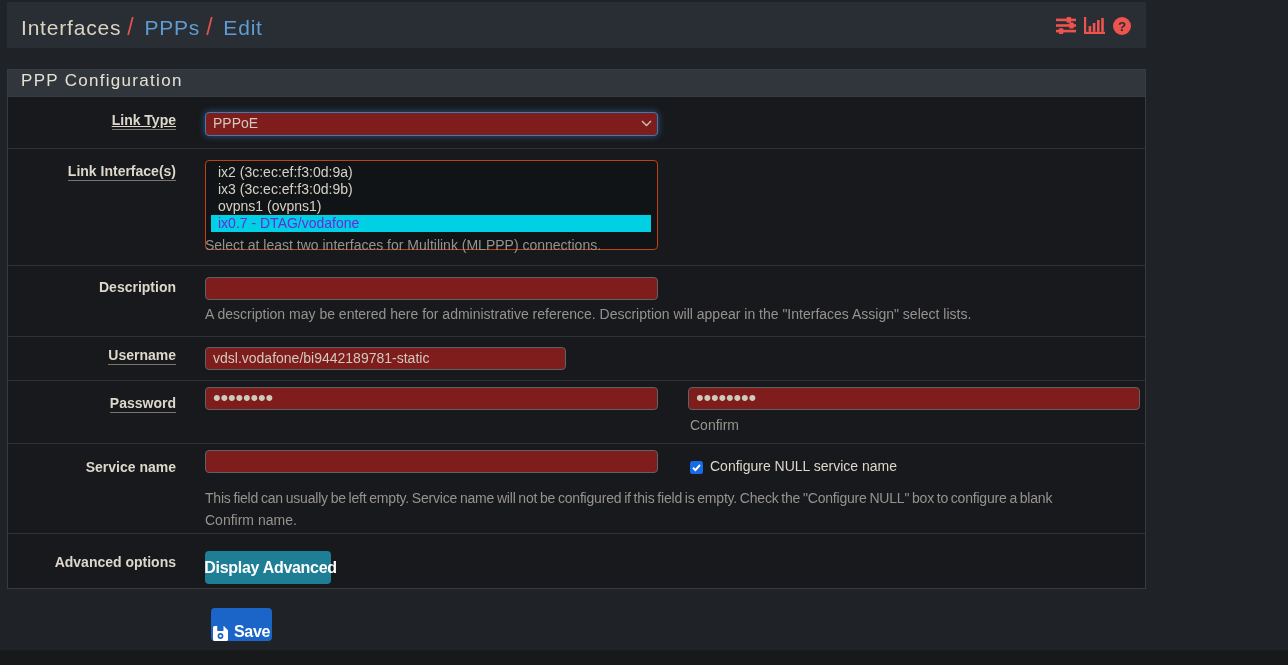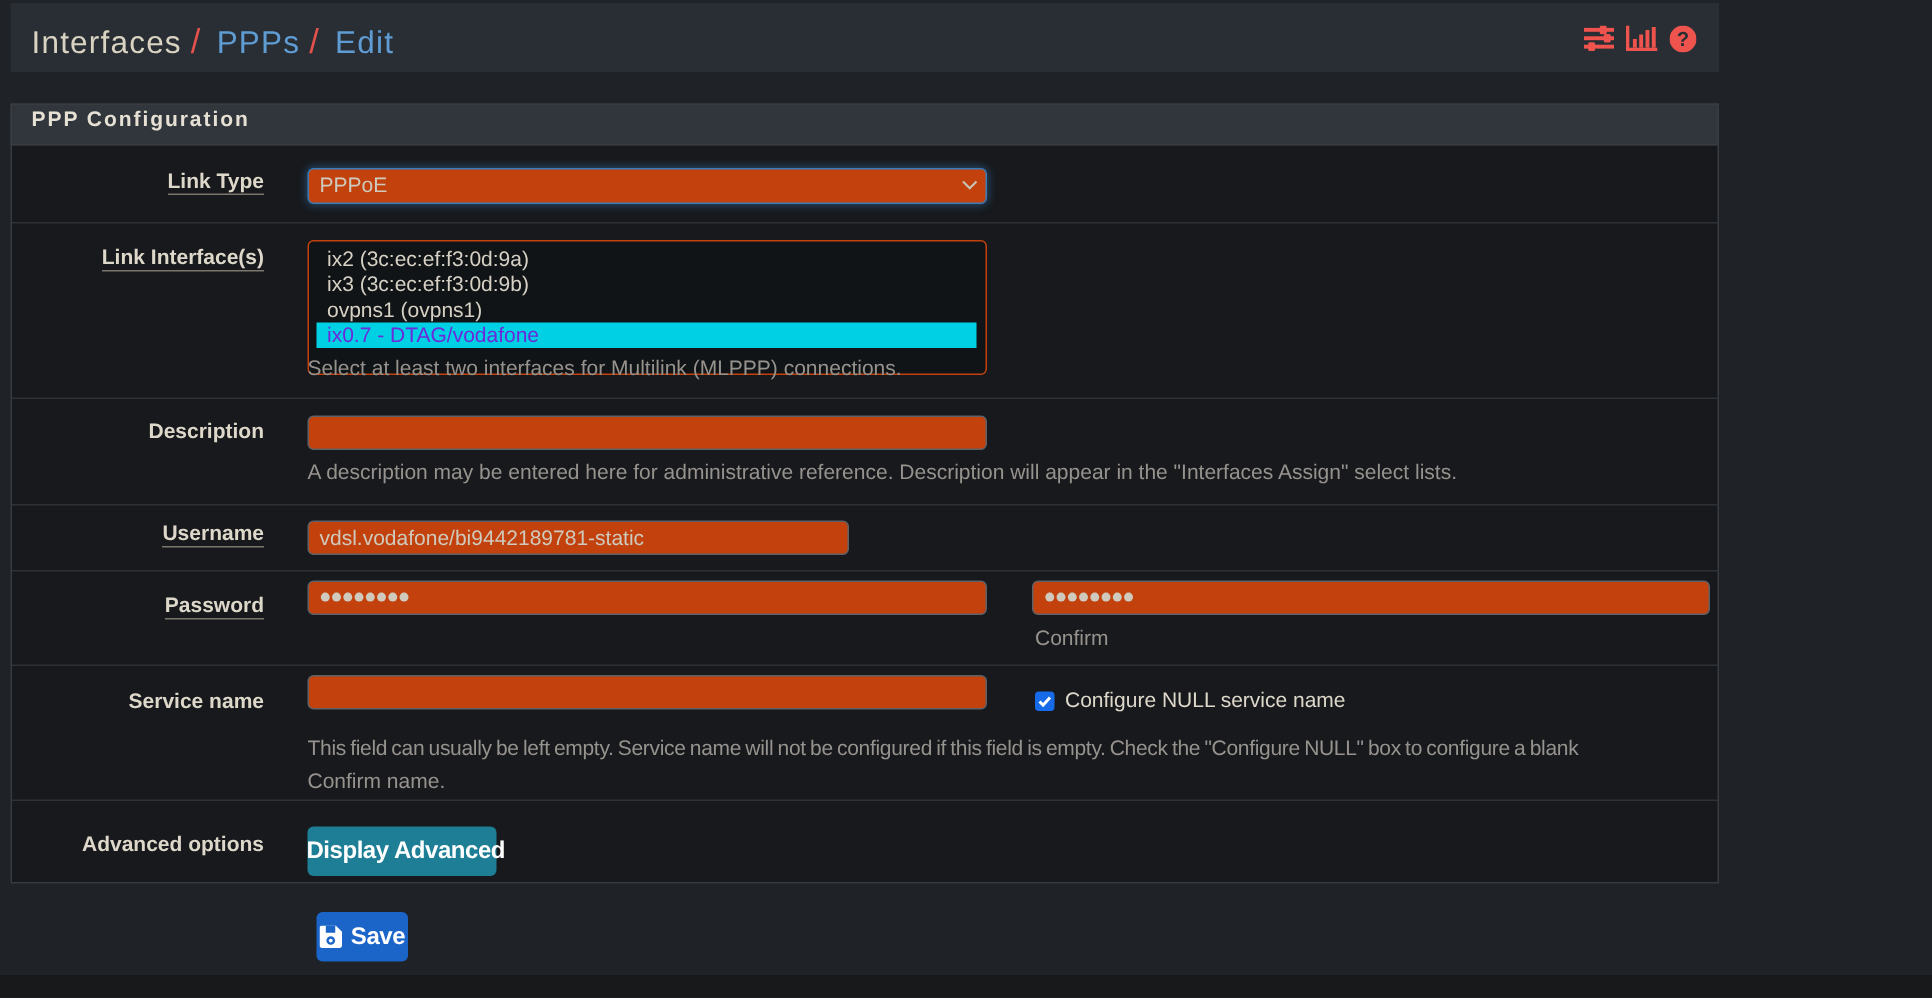--- a/index.html
+++ b/index.html
@@ -7,40 +7,40 @@
     font-family:"Liberation Sans", sans-serif; }
   .abs { position:absolute; }
   #bar { left:7px; top:2px; width:1139px; height:46px; background:#292e34; }
   #crumb { left:21px; top:14px; font-size:21px; letter-spacing:0.8px; color:#d9d3c2; white-space:nowrap; }
   #crumb .sep { color:#e4524c; font-size:23px; margin:0 10px 0 6px; }
   #crumb a { color:#5e9cd3; text-decoration:none; }
   #panel { left:7px; top:69px; width:1139px; height:520px; background:#17191c;
     border:1px solid #383c41; }
   #phead { left:7px; top:69px; width:1139px; height:28px; background:#31363c;
     border:1px solid #383c41; }
-  #ptitle { left:21px; top:71px; font-size:14px; font-weight:bold; letter-spacing:1.3px; color:#e6e1d4; }
+  #ptitle { left:21px; top:71px; font-size:17px; font-weight:normal; letter-spacing:1.3px; color:#e6e1d4; }
   .sep-row { left:8px; width:1137px; height:1px; background:#2e3237; }
   .lbl { width:169px; left:7px; text-align:right; font-size:14px; font-weight:bold;
     color:#ddd8ca; line-height:15px; }
   .req { border-bottom:1px solid #7a766b; padding-bottom:1px; }
-  .inp { background:#c2410c; border:1px solid #5e6266; border-radius:4px;
+  .inp { background:#7f1d1d; border:1px solid #5e6266; border-radius:4px;
     color:#cfcabd; font-size:14px; line-height:21px; padding:0 7px; }
   .help { font-size:14px; color:#96938e; }
   #linksel { left:205px; top:112px; width:453px; height:24px;
     border-color:#3a7cb8; box-shadow:0 0 6px 1px rgba(60,130,200,0.45); }
   #chev { left:641px; top:120px; }
   #listbox { left:205px; top:160px; width:453px; height:90px; padding:3px 6px 0 5px;
     background:#111417; border:1px solid #c2410c; border-radius:4px; }
   .opt { font-size:14px; line-height:17px; color:#d6d1c4; padding-left:7px; white-space:nowrap; }
   .opt.sel { background:#00d0e4; color:#6d28d9; }
   #cbx { left:690px; top:461px; width:13px; height:13px; background:#176be8; border-radius:2.5px; }
   .btn { border-radius:4px; color:#fff; font-size:16px; font-weight:bold; letter-spacing:-0.3px; display:flex;
     align-items:center; justify-content:center; white-space:nowrap; }
   #btnadv { left:205px; top:551px; width:126px; height:33px; background:#1d7e95; }
-  #btnsave { left:211px; top:608px; width:61px; height:33px; background:#1b64c8; }
+  #btnsave { left:211px; top:608px; width:61px; height:33px; background:#1b64c8;align-items:flex-end; }
   #footer { left:0; top:650px; width:1288px; height:15px; background:#17191b; }
   .ico { position:absolute; }
 </style>
 </head>
 <body>
 <div class="abs" id="bar"></div>
 <div class="abs" id="crumb">Interfaces<span class="sep">/</span><a>PPPs</a><span class="sep">/</span><a>Edit</a></div>
 
 <svg class="ico" style="left:1056px; top:17px;" width="20" height="17" viewBox="0 0 20 17">
   <g fill="#ee544d">
@@ -71,21 +71,21 @@
 <div class="abs" id="phead"></div>
 <div class="abs" id="ptitle">PPP Configuration</div>
 
 <div class="abs sep-row" style="top:148px;"></div>
 <div class="abs sep-row" style="top:265px;"></div>
 <div class="abs sep-row" style="top:336px;"></div>
 <div class="abs sep-row" style="top:380px;"></div>
 <div class="abs sep-row" style="top:443px;"></div>
 <div class="abs sep-row" style="top:533px;"></div>
 
-<div class="abs lbl" style="top:113px;"><span class="req">Link Type</span></div>
+<div class="abs lbl" style="top:113px;text-decoration:underline;"><span class="req">Link Type</span></div>
 <div class="abs inp" id="linksel">PPPoE</div>
 <svg class="ico" id="chev" width="11" height="7" viewBox="0 0 11 7">
   <path d="M1 1 L5.5 5.5 L10 1" stroke="#c9c4b8" stroke-width="1.4" fill="none"></path>
 </svg>
 
 <div class="abs lbl" style="top:164px;"><span class="req">Link Interface(s)</span></div>
 <div class="abs" id="listbox">
   <div class="opt">ix2 (3c:ec:ef:f3:0d:9a)</div>
   <div class="opt">ix3 (3c:ec:ef:f3:0d:9b)</div>
   <div class="opt">ovpns1 (ovpns1)</div>

